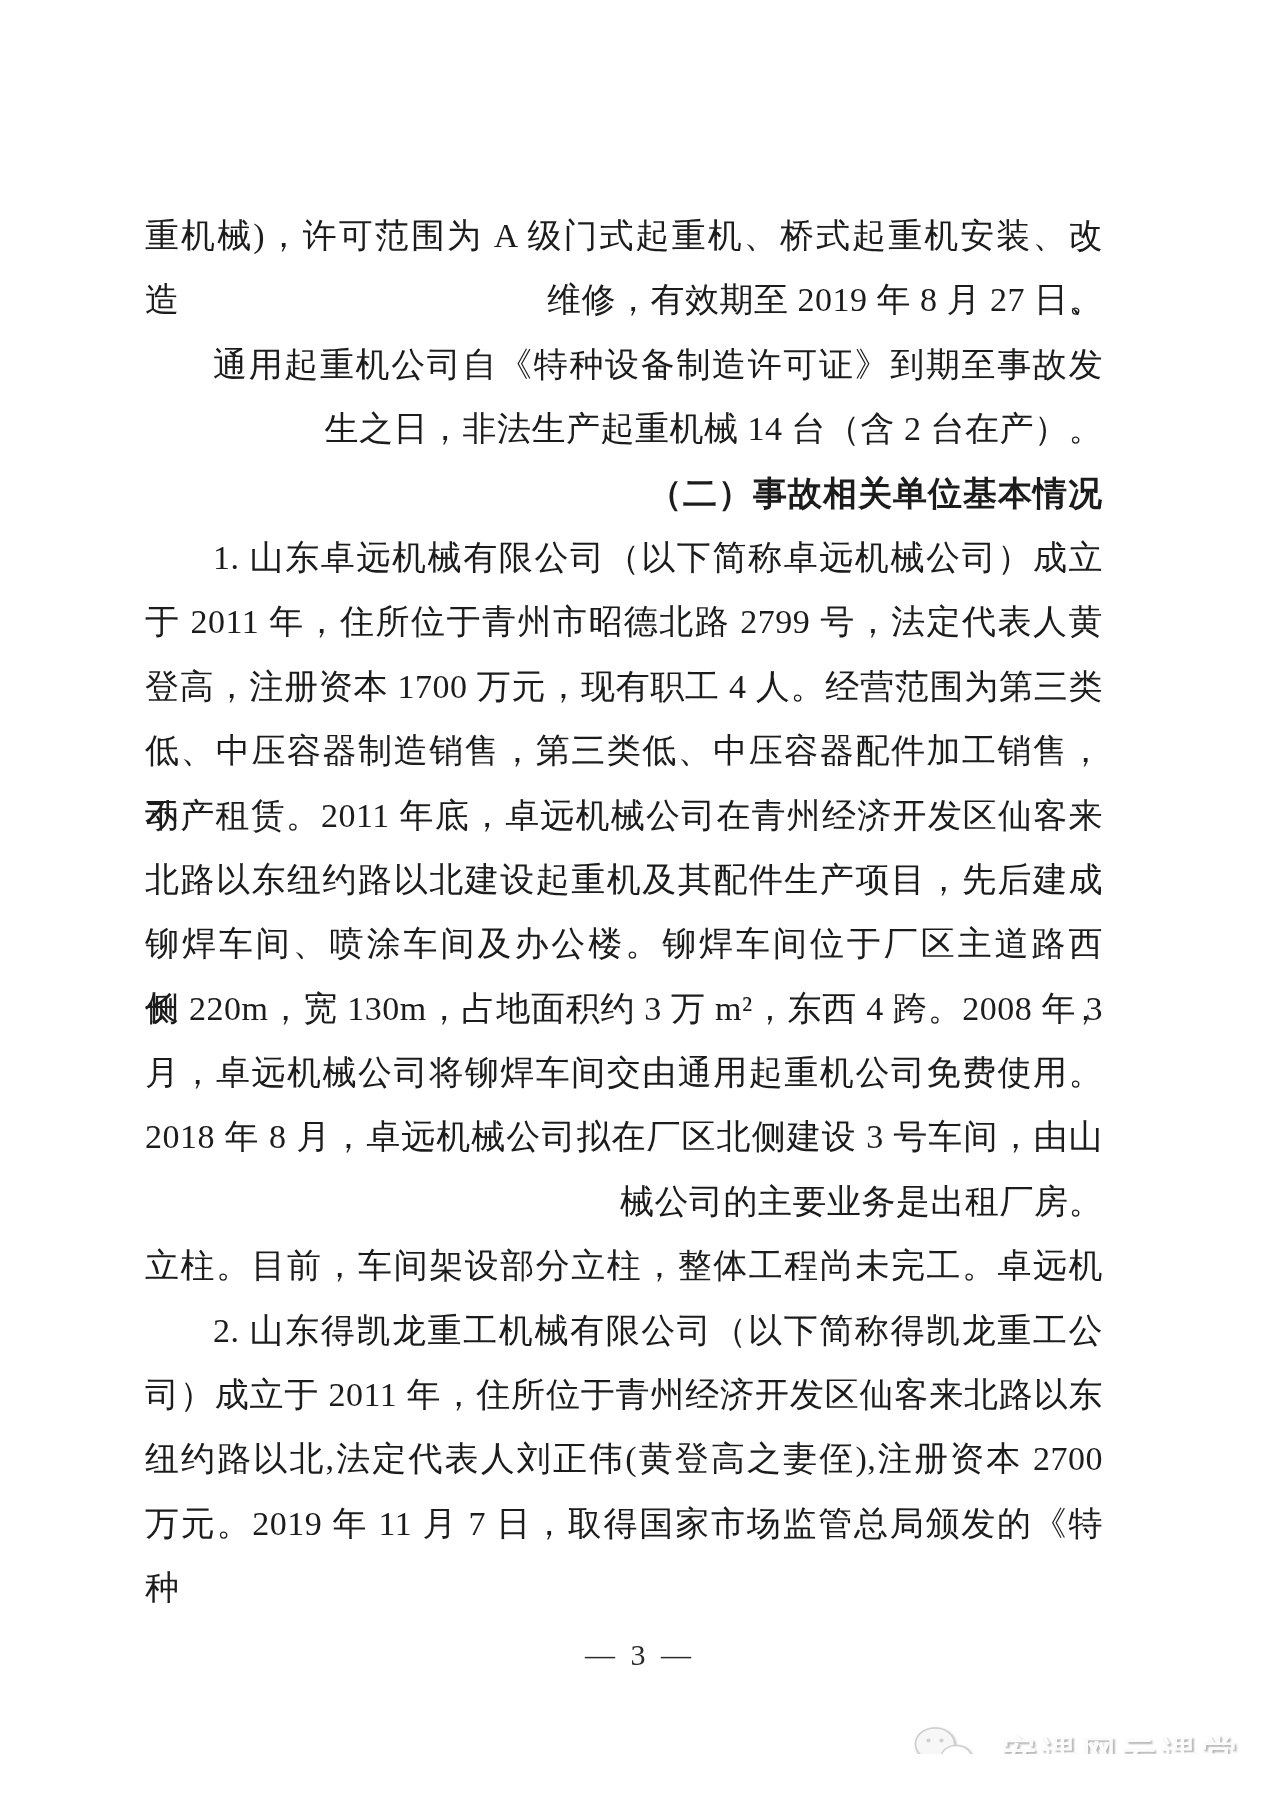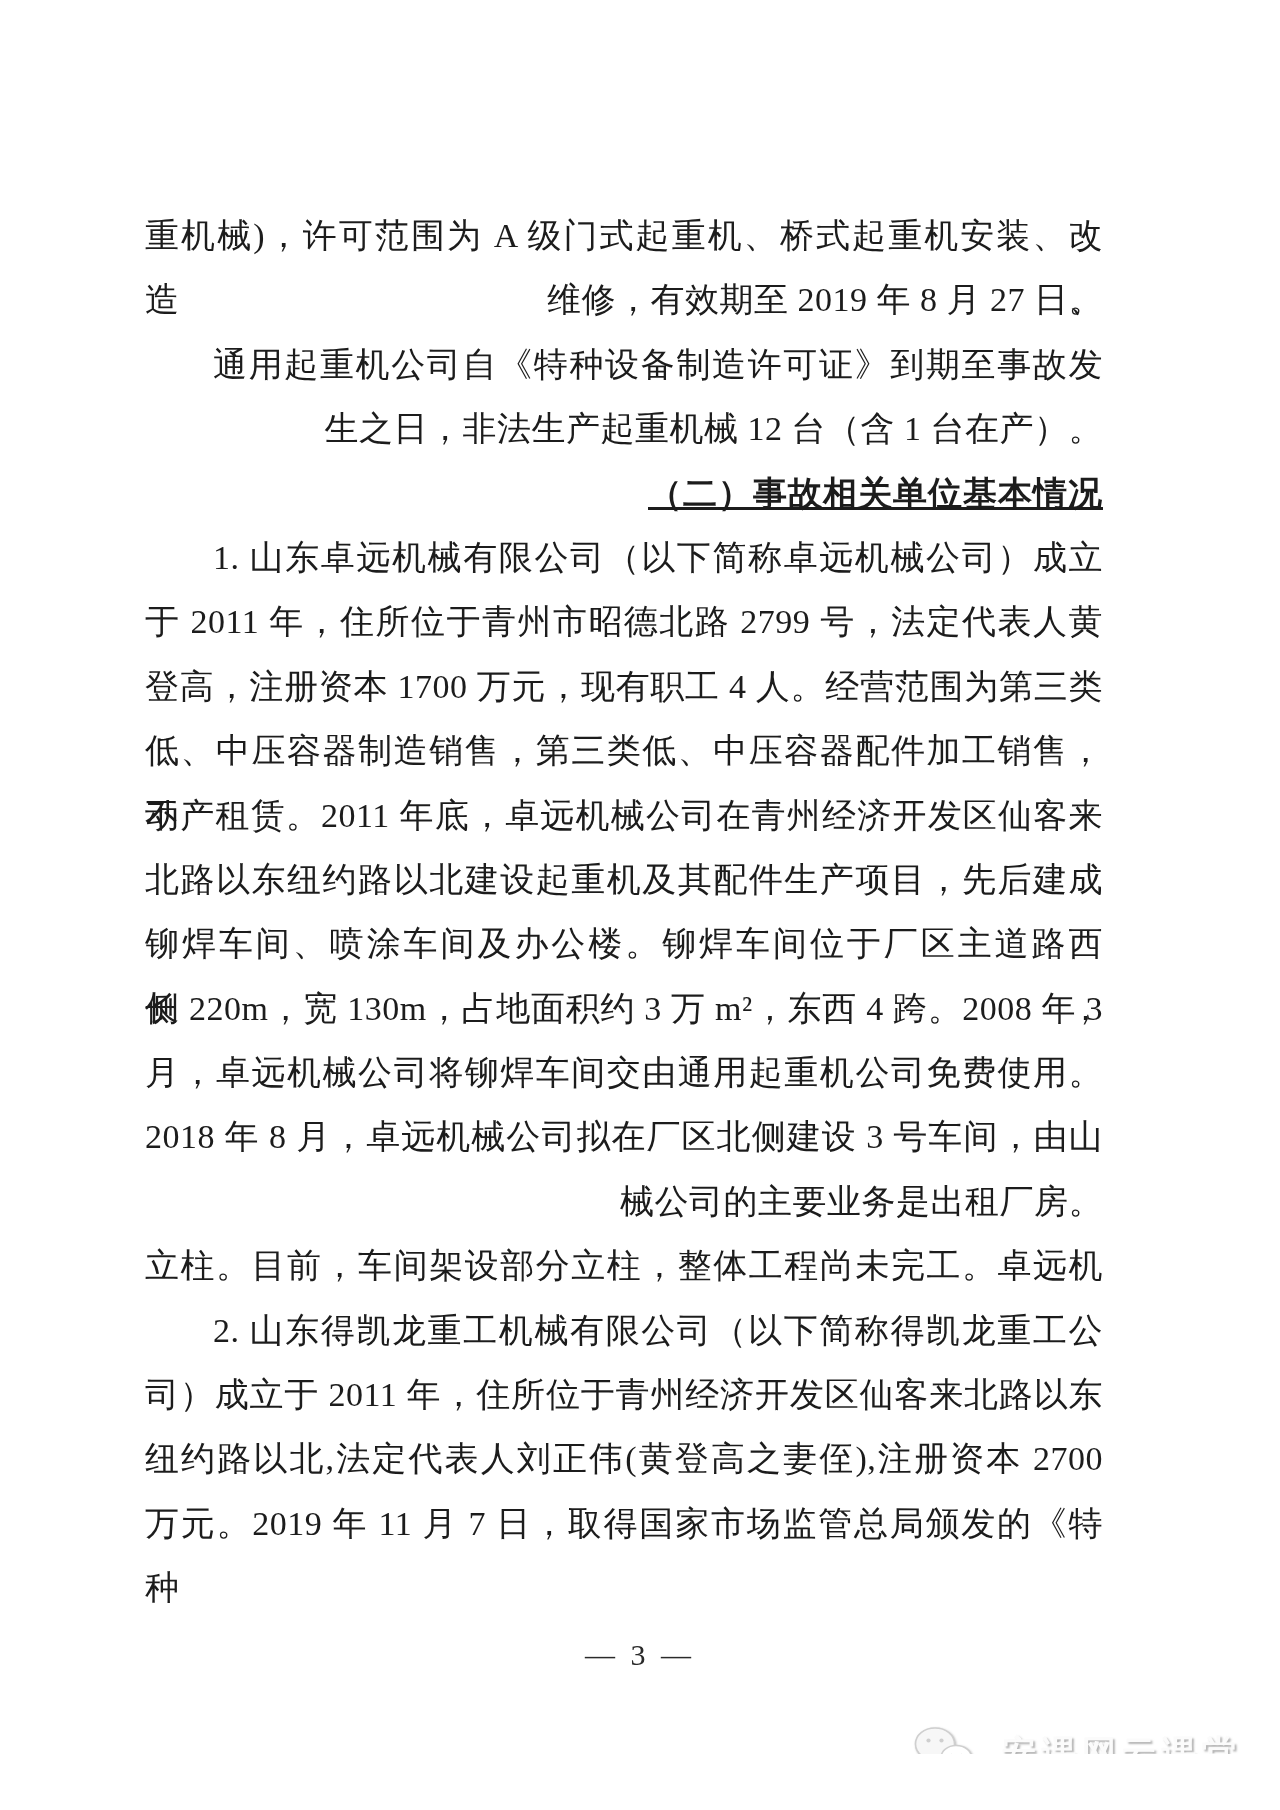--- a/index.html
+++ b/index.html
@@ -35,21 +35,20 @@
     white-space: normal;
     text-align: justify;
     text-align-last: justify;
   }
   .line.indent {
     text-indent: 68px;
   }
   .line.bold {
     font-weight: bold;
     letter-spacing: 1px;
-    text-decoration: underline;
   }
   .page-number {
     position: absolute;
     top: 1638px;
     left: 0;
     width: 1280px;
     text-align: center;
     font-size: 30px;
     color: #2a2a2a;
     letter-spacing: 4px;
@@ -78,21 +77,21 @@
 </style>
 </head>
 <body>
 
 <div class="page">
 
   <div class="content" id="text-block">
       <div class="line fill">重机械)，许可范围为 A 级门式起重机、桥式起重机安装、改造、</div>
       <div class="line">维修，有效期至 2019 年 8 月 27 日。</div>
       <div class="line indent fill">通用起重机公司自《特种设备制造许可证》到期至事故发</div>
-      <div class="line">生之日，非法生产起重机械 12 台（含 1 台在产）。</div>
+      <div class="line">生之日，非法生产起重机械 14 台（含 2 台在产）。</div>
       <div class="line indent bold">（二）事故相关单位基本情况</div>
       <div class="line indent fill">1. 山东卓远机械有限公司（以下简称卓远机械公司）成立</div>
       <div class="line fill">于 2011 年，住所位于青州市昭德北路 2799 号，法定代表人黄</div>
       <div class="line fill">登高，注册资本 1700 万元，现有职工 4 人。经营范围为第三类</div>
       <div class="line fill">低、中压容器制造销售，第三类低、中压容器配件加工销售，不</div>
       <div class="line fill">动产租赁。2011 年底，卓远机械公司在青州经济开发区仙客来</div>
       <div class="line fill">北路以东纽约路以北建设起重机及其配件生产项目，先后建成</div>
       <div class="line fill">铆焊车间、喷涂车间及办公楼。铆焊车间位于厂区主道路西侧，</div>
       <div class="line fill">长 220m，宽 130m，占地面积约 3 万 m²，东西 4 跨。2008 年 3</div>
       <div class="line fill">月，卓远机械公司将铆焊车间交由通用起重机公司免费使用。</div>

